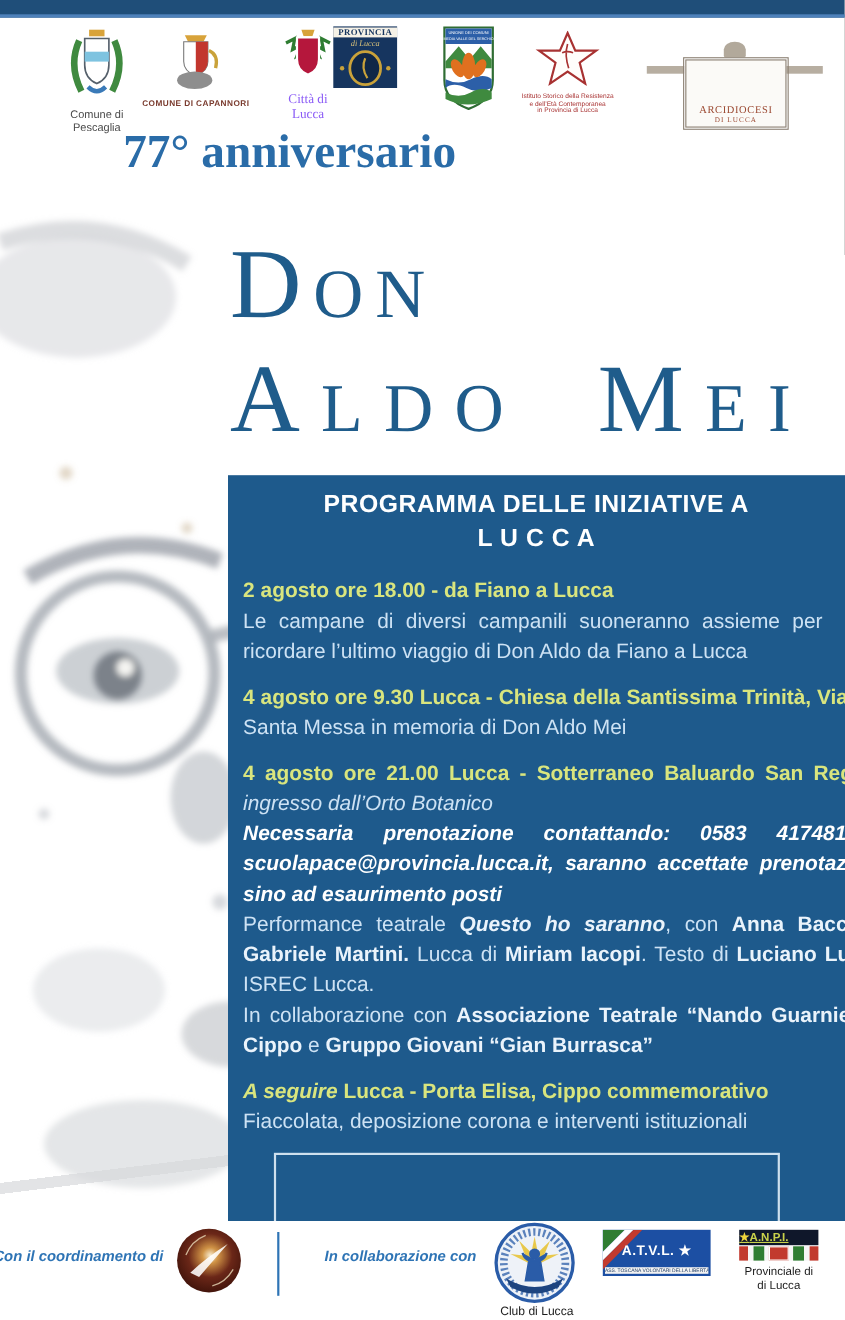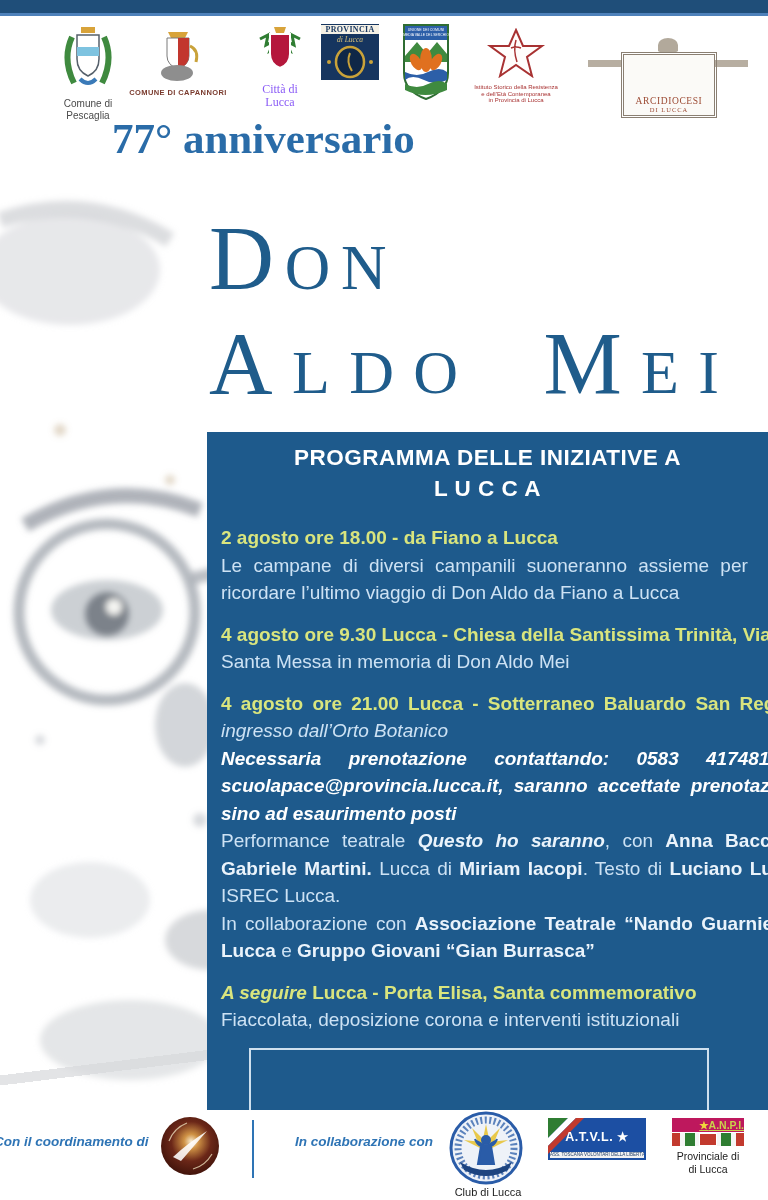--- a/index.html
+++ b/index.html
@@ -50,21 +50,21 @@
   .coordo{position:absolute;left:-6px;top:24px;font-size:13.5px;font-weight:bold;font-style:italic;color:#2E74B5;}
   .collab{position:absolute;left:295px;top:24px;font-size:13.5px;font-weight:bold;font-style:italic;color:#2E74B5;}
   .divider{position:absolute;left:252px;top:10px;width:2px;height:58px;background:#2E74B5;}
   .scuola{position:absolute;left:160px;top:6px;}
   .soropt{position:absolute;left:448px;top:0px;}
   .club-cap{position:absolute;left:438px;top:76px;width:100px;text-align:center;font-size:11px;color:#1c1c1c;}
   .atvl{position:absolute;left:548px;top:8px;width:98px;height:42px;background:#1c4fa3;overflow:hidden;}
   .atvl-label{position:absolute;left:0;top:11px;width:98px;text-align:center;color:#fff;font-weight:bold;font-size:12.5px;letter-spacing:.5px;}
   .atvl-sub{position:absolute;left:2px;bottom:2px;width:94px;background:#f2f2f2;color:#16355f;font-size:4.5px;text-align:center;line-height:6px;white-space:nowrap;overflow:hidden;}
   .anpi{position:absolute;left:672px;top:8px;width:72px;}
-  .anpi-top{height:14px;background:#be185d;color:#c9d24b;font-weight:bold;font-size:10.5px;line-height:14px;text-align:right;text-decoration:underline;white-space:nowrap;}
+  .anpi-top{height:14px;background:#0f172a;color:#c9d24b;font-weight:bold;font-size:10.5px;line-height:14px;text-align:left;text-decoration:underline;white-space:nowrap;}
   .anpi-star{color:#f0d53c;text-decoration:none;display:inline;}
   .anpi-flag{display:flex;height:13px;margin-top:1px;}
   .anpi-cap{margin-top:4px;text-align:center;font-size:10.5px;color:#1c1c1c;line-height:12.5px;}
   .fs{flex:none;height:13px;}
 </style>
 </head>
 <body>
 
 <div class="poster">
 
@@ -126,21 +126,21 @@
     <div class="logo-block" style="left:240px;top:5px;width:80px;">
       <svg width="56" height="52" viewBox="0 0 56 52">
           <path d="M22 2 h12 l-2 6 h-8 z" fill="#d8a33a"></path>
           <path d="M8 14 L16 10 L14 20 L22 16 L18 26 L26 22" stroke="#2f7d32" stroke-width="3" fill="none"></path>
           <path d="M48 14 L40 10 L42 20 L34 16 L38 26 L30 22" stroke="#2f7d32" stroke-width="3" fill="none"></path>
           <path d="M18 9 h20 v20 q0 10 -10 14 q-10 -4 -10 -14 z" fill="#b5173c" stroke="#ffffff" stroke-width="2"></path>
         </svg>
       <div class="cap-serif" style="width:46px;margin:2px auto 0;">Città di Lucca</div>
     </div>
 
-    <div class="logo-block" style="left:318px;top:4px;width:64px;border-radius:27px;">
+    <div class="logo-block" style="left:300px;top:4px;width:64px;border-radius:27px;">
       <div class="prov-box">
         <div class="prov-l1">PROVINCIA</div>
         <div class="prov-l2">di Lucca</div>
         <svg width="58" height="34" viewBox="0 0 58 34" style="position:absolute;left:0;top:21px;">
             <ellipse cx="29" cy="17" rx="14" ry="15" fill="#0f2747" stroke="#c9a23a" stroke-width="2.5"></ellipse>
             <path d="M29 8 q-4 9 2 18" stroke="#c9a23a" stroke-width="2" fill="none"></path>
             <circle cx="8" cy="17" r="2" fill="#c9a23a"></circle>
             <circle cx="50" cy="17" r="2" fill="#c9a23a"></circle>
           </svg>
       </div>
@@ -209,25 +209,25 @@
       <div class="pevent">
         <div class="pline phead ws4">4 agosto ore 21.00 Lucca - Sotterraneo Baluardo San Regolo,</div>
         <div class="pline pbody pit">ingresso dall’Orto Botanico</div>
         <div class="pline pwhite ws22">Necessaria prenotazione contattando: 0583 417481 -</div>
         <div class="pline pwhite ws5">scuolapace@provincia.lucca.it, saranno accettate prenotazioni</div>
         <div class="pline pwhite">sino ad esaurimento posti</div>
         <div class="pline pbody ws7"><span>Performance teatrale </span><span class="pb pit">Questo ho saranno</span><span>, con </span><span class="pb">Anna Baccelli e</span></div>
         <div class="pline pbody ws2"><span class="pb">Gabriele Martini.</span><span> Lucca di </span><span class="pb">Miriam Iacopi</span><span>. Testo di </span><span class="pb">Luciano Luciani,</span></div>
         <div class="pline pbody">ISREC Lucca.</div>
         <div class="pline pbody ws3"><span>In collaborazione con </span><span class="pb">Associazione Teatrale “Nando Guarnieri” di</span></div>
-        <div class="pline pbody"><span class="pb">Lucca</span><span> e </span><span class="pb">Gruppo Giovani “Gian Burrasca”</span></div>
+        <div class="pline pbody"><span class="pb">Cippo</span><span> e </span><span class="pb">Gruppo Giovani “Gian Burrasca”</span></div>
       </div>
 
       <div class="pevent">
-        <div class="pline phead"><span class="pit">A seguire</span><span> Lucca - Porta Elisa, Santa commemorativo</span></div>
+        <div class="pline phead"><span class="pit">A seguire</span><span> Lucca - Porta Elisa, Cippo commemorativo</span></div>
         <div class="pline pbody">Fiaccolata, deposizione corona e interventi istituzionali</div>
       </div>
 
       <div class="infobox">
         <div>Info: 0583 417481 - scuolapace@provincia.lucca.it</div>
         <div>Programma completo delle iniziative: www.provincia.lucca.it</div>
       </div>
     </div>
   </div>
 

